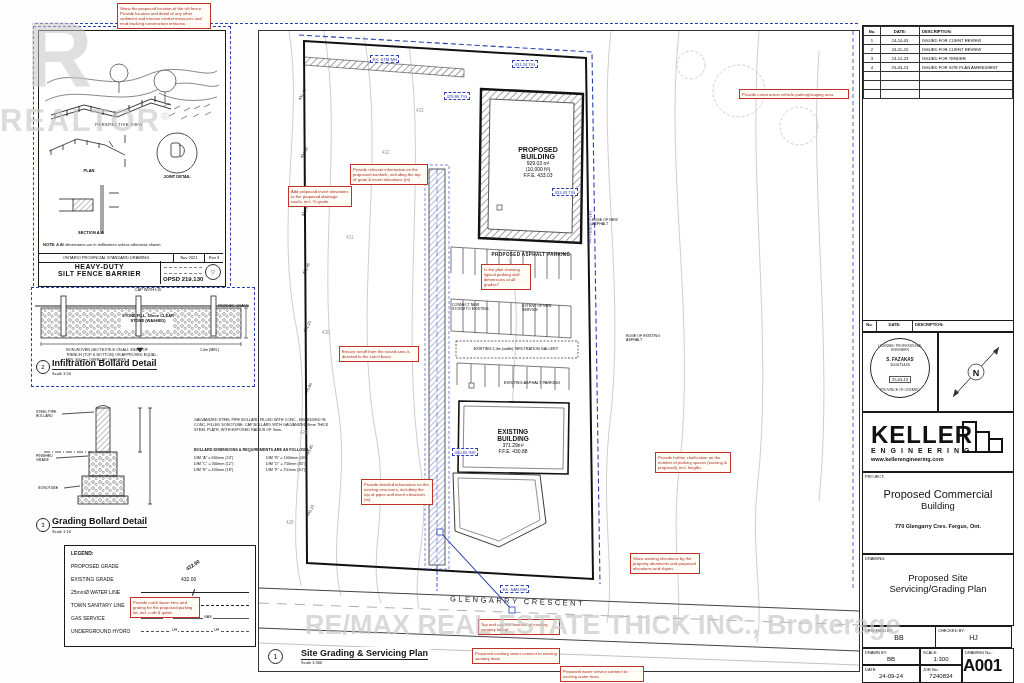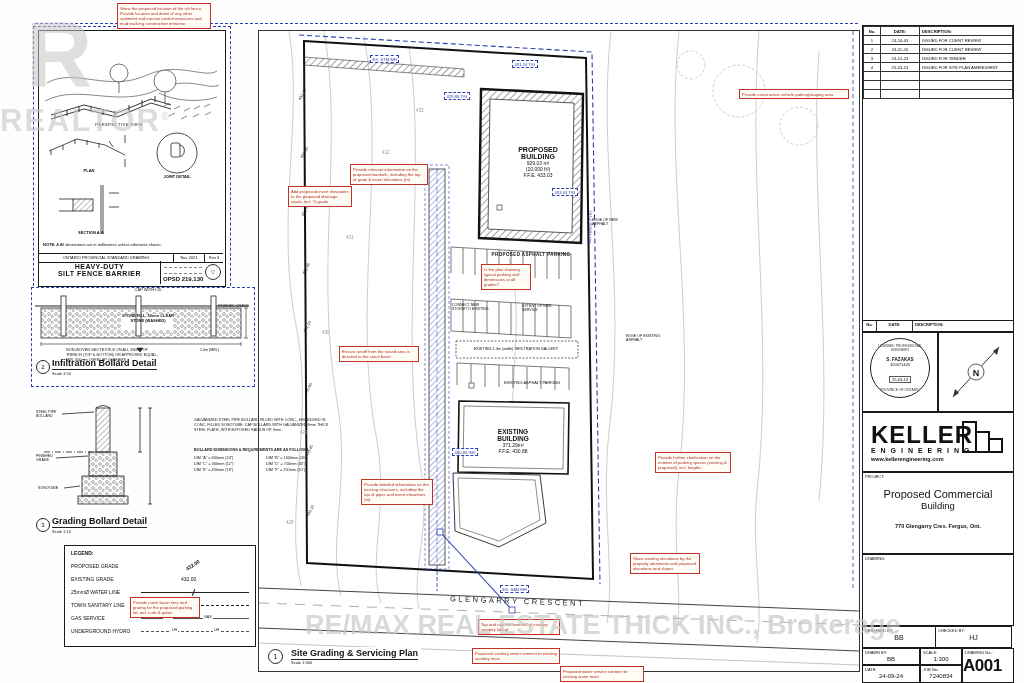--- a/index.html
+++ b/index.html
@@ -298,21 +298,21 @@
         <line x1="182" y1="502" x2="254" y2="580" stroke="#2b3fae" stroke-width="1.1"></line>
         <rect x="178" y="498" width="6" height="6" fill="#fff" stroke="#2b3fae" stroke-width="0.8"></rect>
         <rect x="250" y="576" width="6" height="6" fill="#fff" stroke="#2b3fae" stroke-width="0.8"></rect>
         <line x1="178" y1="534" x2="178" y2="560" stroke="#2b3fae" stroke-width="0.9" stroke-dasharray="4,2"></line>
         <rect x="238" y="174" width="5" height="5" fill="#fff" stroke="#222" stroke-width="0.6"></rect>
         <rect x="262" y="246" width="5" height="5" fill="#fff" stroke="#222" stroke-width="0.6"></rect>
         <rect x="210" y="352" width="5" height="5" fill="#fff" stroke="#222" stroke-width="0.6"></rect>
       </g>
     </svg>
 
-    <div class="abs" style="left:6px;top:616px;display:flex;align-items:center;gap:8px;z-index:20;background:#fff;padding:1px 3px;">
+    <div class="abs" style="left:6px;top:616px;display:flex;align-items:center;gap:18px;z-index:20;background:#fff;padding:1px 3px;">
       <div style="width:13px;height:13px;border:1px solid #222;border-radius:50%;text-align:center;font-size:7px;line-height:13px;">1</div>
       <div>
         <div style="font-size:9px;font-weight:bold;border-bottom:1px solid #222;padding-bottom:1px;">Site Grading &amp; Servicing Plan</div>
         <div style="font-size:4px;">Scale 1:300</div>
       </div>
     </div>
   </div>
 
   <div class="planlab ctr" style="left:498px;top:146px;width:80px;z-index:18;">
     <div style="font-size:7px;font-weight:bold;">PROPOSED</div>
@@ -465,20 +465,24 @@
       <div class="field-label">PROJECT:</div>
       <div class="ctr" style="margin-top:8px;">
         <div style="font-size:11px;">Proposed Commercial</div>
         <div style="font-size:9.5px;">Building</div>
       </div>
       <div class="ctr" style="font-size:5.5px;font-weight:bold;margin-top:12px;">770 Glengarry Cres. Fergus, Ont.</div>
     </div>
 
     <div class="abs bx" style="left:0;top:529px;width:150px;height:70px;">
       <div class="field-label">DRAWING:</div>
+      <div class="ctr" style="margin-top:10px;">
+        <div style="font-size:9.5px;">Proposed Site</div>
+        <div style="font-size:9.5px;">Servicing/Grading Plan</div>
+      </div>
     </div>
 
     <div class="abs" style="left:0;top:601px;width:150px;height:22px;display:flex;">
       <div class="bx" style="width:72px;height:20px;border-right:none;">
         <div class="field-label">DESIGNED BY:</div>
         <div class="field-value">BB</div>
       </div>
       <div class="bx" style="flex:1;height:20px;">
         <div class="field-label">CHECKED BY:</div>
         <div class="field-value">HJ</div>

